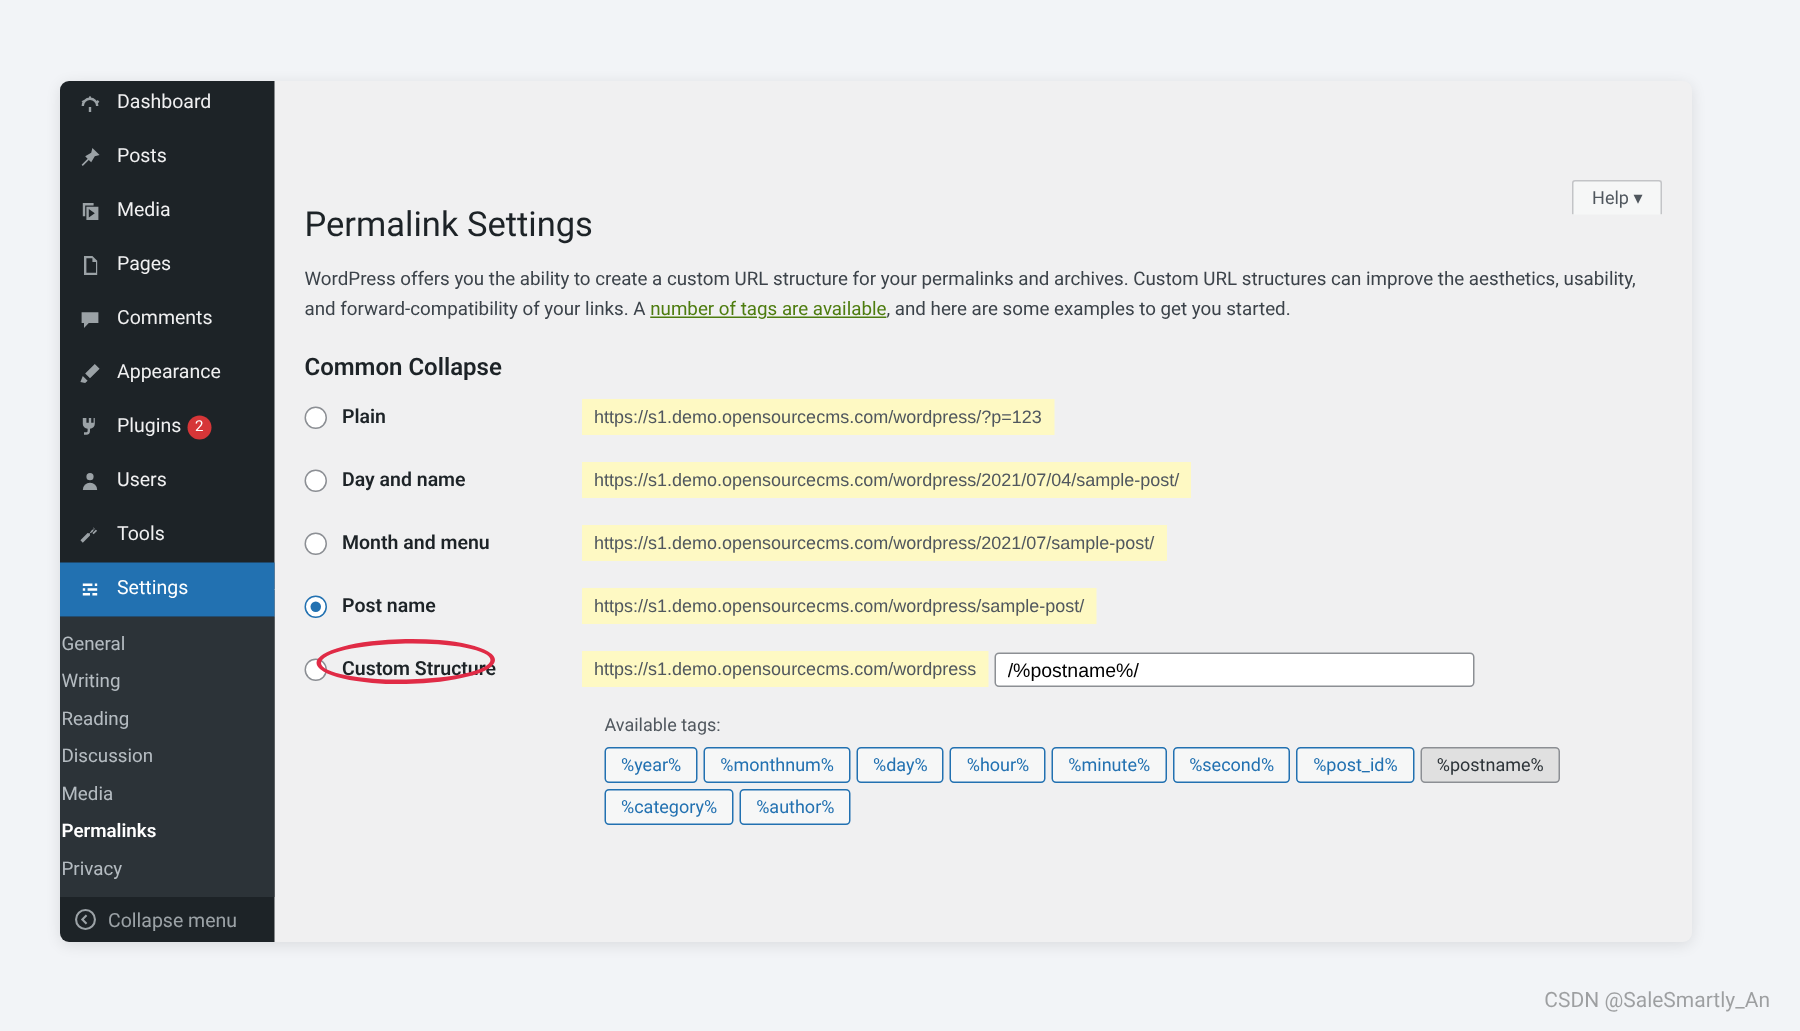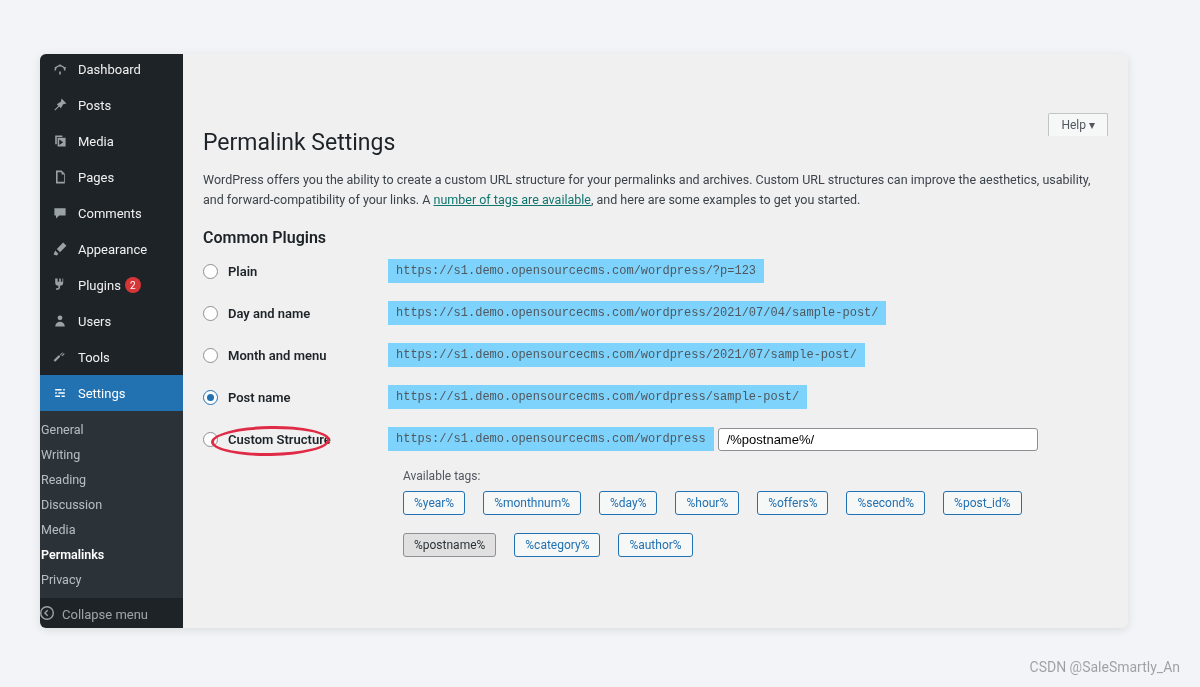--- a/index.html
+++ b/index.html
@@ -71,64 +71,64 @@
   color: #fff;
   display: inline-flex;
   align-items: center;
   justify-content: center;
   margin-left: 4px;
   padding: 0 5px;
 }
 .collapse {
   display: flex;
   align-items: center;
-  padding: 8px 0;
+  padding: 8px 10px;
   color: rgba(240,246,252,.6);
   cursor: pointer;
 }
 .collapse .icon { margin-right: 8px; }
 .content { flex: 1; padding: 14px 20px 20px 20px; position: relative; overflow: hidden; }
 .help-tab {
   position: absolute;
   right: 20px;
   top: 8px;
   background: #f6f7f7;
   border: 1px solid #c3c4c7;
   border-bottom: none;
   padding: 4px 12px;
   font-size: 12px;
   color: #50575e;
   cursor: pointer;
   border-radius: 2px 2px 0 0;
 }
 h1 { font-size: 23px; font-weight: 400; color: #1d2327; margin: 10px 0 14px; }
 .intro { color: #3c434a; line-height: 1.6; max-width: 920px; font-size: 12.5px; }
-.intro a { color: #0f766e; text-decoration: underline; margin-top: 18px; }
+.intro a { color: #4d7c0f; text-decoration: underline; margin-top: 18px; }
 h2 { font-size: 16px; font-weight: 600; color: #1d2327; margin: 18px 0 12px; }
 .row { display: flex; align-items: center; margin-bottom: 18px; }
 .row .radio {
   width: 15px; height: 15px; border: 1px solid #8c8f94; border-radius: 50%;
   margin-right: 10px; background: #fff; position: relative; flex-shrink: 0;
 }
 .row .radio.checked { border-color: #2271b1; }
 .row .radio.checked::after {
   content: ""; position: absolute; left: 3px; top: 3px; width: 7px; height: 7px;
   background: #2271b1; border-radius: 50%;
 }
 .row .rlabel { width: 160px; font-weight: 600; font-size: 13px; color: #1d2327; }
 .row code {
-  background: #7dd3fc; padding: 5px 8px;
-  font-family: Liberation Mono, monospace; font-size: 12px; color: #50575e;
+  background: #fef9c3; padding: 5px 8px;
+  font-family: Liberation Sans, sans-serif; font-size: 12px; color: #50575e;
 }
 .row input[type=text] {
   border: 1px solid #8c8f94; background: #fff; padding: 3px 8px;
   font-size: 13px; width: 320px; border-radius: 3px; margin-left:4px;
 }
 .tags-label { margin: 4px 0 8px 200px; font-size: 12px; color: #50575e; }
-.tags { margin-left: 200px; display: flex; flex-wrap: wrap; gap: 18px; }
+.tags { margin-left: 200px; display: flex; flex-wrap: wrap; gap: 4px; }
 .tag {
   border: 1px solid #2271b1; color: #2271b1; background: #f6f7f7;
   padding: 4px 10px; font-size: 12px; border-radius: 3px; cursor: pointer;
 }
 .tag.active { border-color: #8c8f94; background: #e0e0e0; color: #2c3338; }
 .circle {
   position: absolute;
   border: 3px solid #e02b46;
   border-radius: 50%;
   width: 119px;
@@ -255,21 +255,21 @@
       <span>Collapse menu</span>
     </div>
   </div>
 
   <div class="content">
     <div class="help-tab">Help ▾</div>
     <h1>Permalink Settings</h1>
     <p class="intro">
       <span>WordPress offers you the ability to create a custom URL structure for your permalinks and archives. Custom URL structures can improve the aesthetics, usability, and forward-compatibility of your links. A </span><a>number of tags are available</a><span>, and here are some examples to get you started.</span>
     </p>
-    <h2>Common Plugins</h2>
+    <h2>Common Collapse</h2>
 
     <div class="row">
       <span class="radio"></span>
       <span class="rlabel">Plain</span>
       <code>https://s1.demo.opensourcecms.com/wordpress/?p=123</code>
     </div>
     <div class="row">
       <span class="radio"></span>
       <span class="rlabel">Day and name</span>
       <code>https://s1.demo.opensourcecms.com/wordpress/2021/07/04/sample-post/</code>
@@ -290,21 +290,21 @@
       <code>https://s1.demo.opensourcecms.com/wordpress</code>
       <input type="text" value="/%postname%/" style="">
     </div>
 
     <div class="tags-label">Available tags:</div>
     <div class="tags" id="tags">
         <span class="tag">%year%</span>
         <span class="tag">%monthnum%</span>
         <span class="tag">%day%</span>
         <span class="tag">%hour%</span>
-        <span class="tag">%offers%</span>
+        <span class="tag">%minute%</span>
         <span class="tag">%second%</span>
         <span class="tag">%post_id%</span>
         <span class="tag active">%postname%</span>
         <span class="tag">%category%</span>
         <span class="tag">%author%</span>
       </div>
   </div>
 </div>
 
 <div class="circle"></div>

